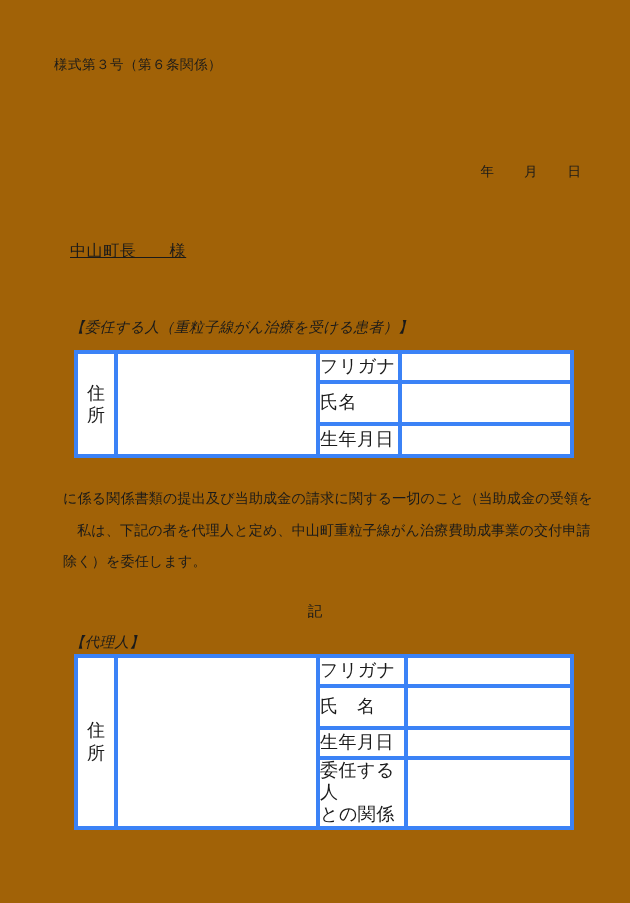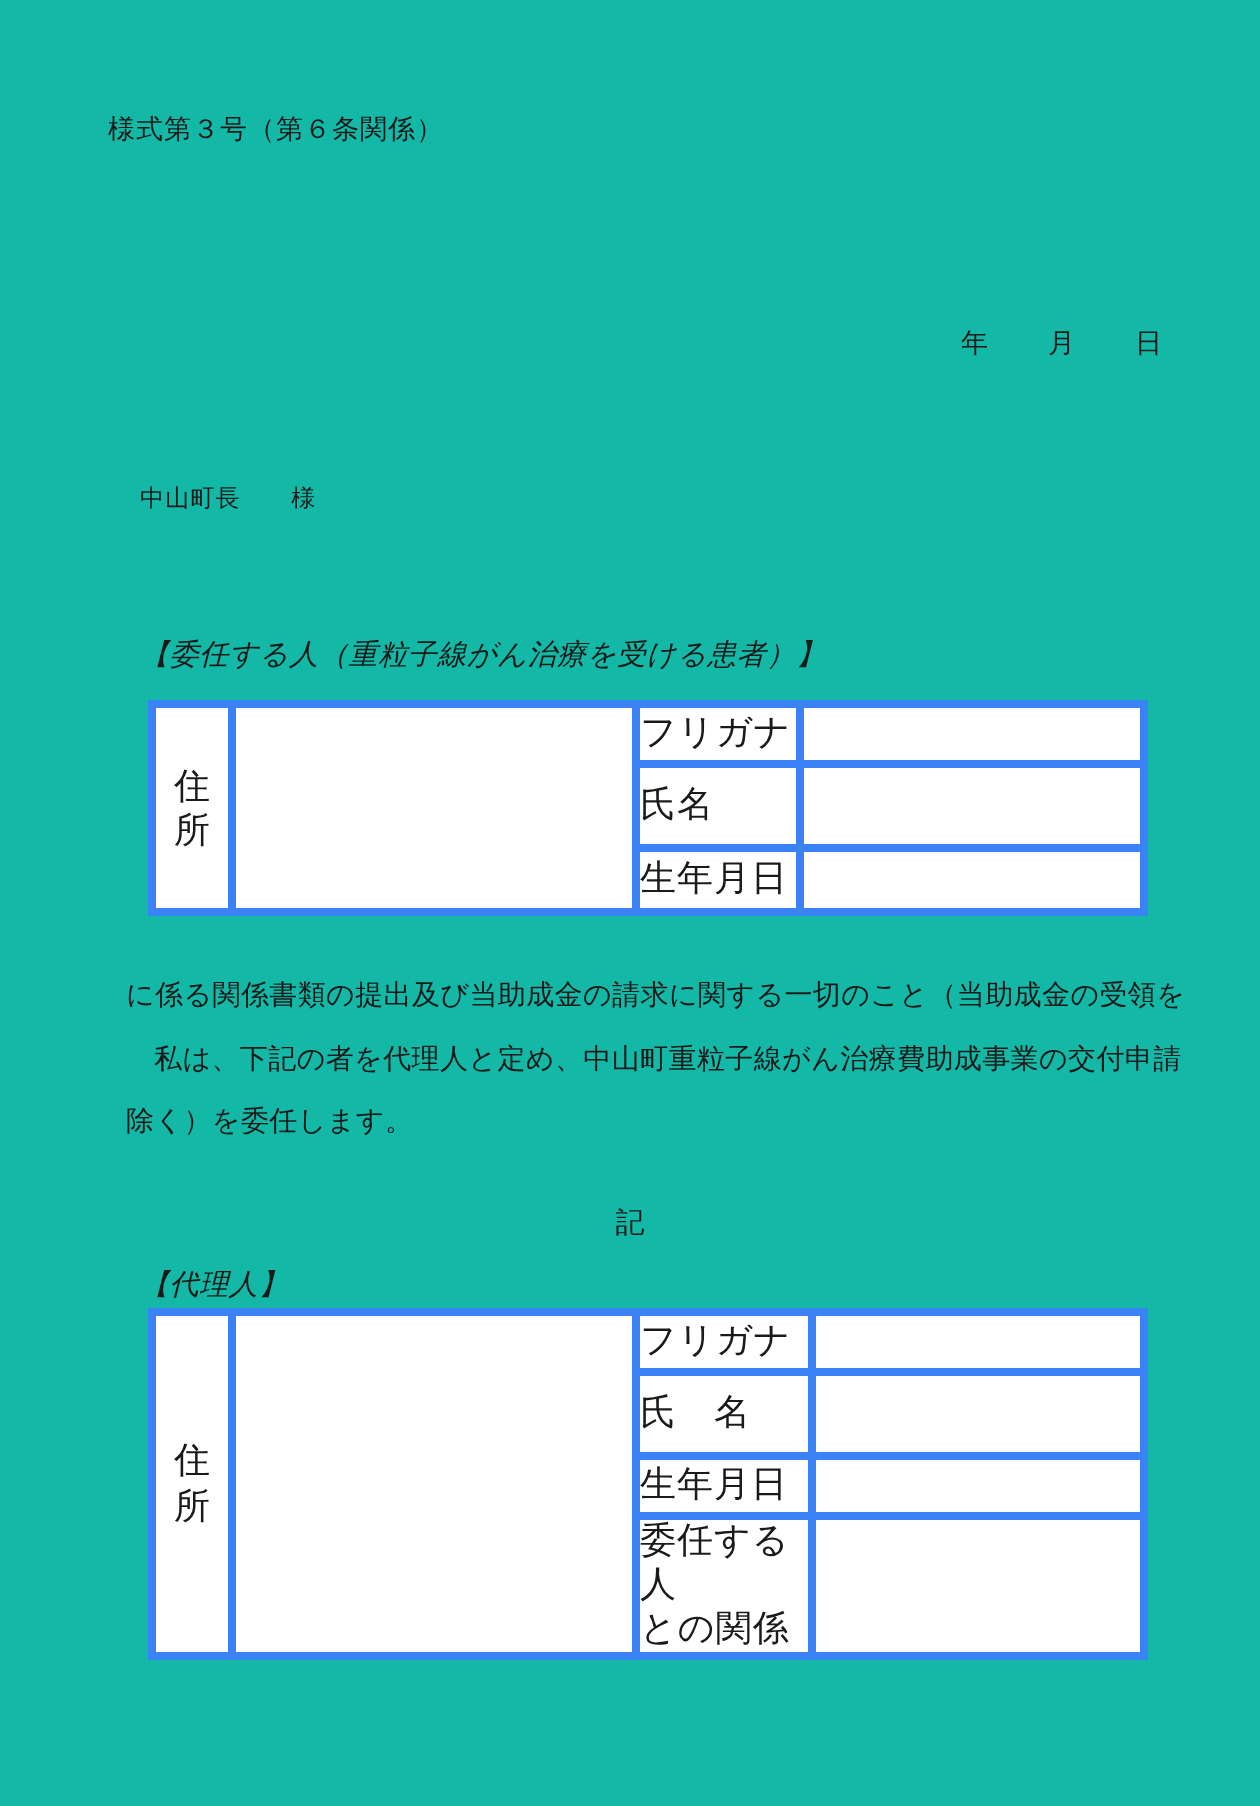--- a/index.html
+++ b/index.html
@@ -8,21 +8,21 @@
     background: #ffffff;
   }
   body {
     font-family: "Liberation Serif", "DejaVu Serif", serif;
     color: #1a1a1a;
   }
   .page {
     position: relative;
     width: 630px;
     height: 903px;
-    background: #14b8a6;
+    background: #a16207;
     overflow: hidden;
     box-sizing: border-box;
   }
 
   
   .form-number {
     position: absolute;
     left: 54px;
     top: 56px;
     font-size: 13.5px;
@@ -47,23 +47,24 @@
     top: 163px;
     font-size: 13.5px;
     letter-spacing: 1px;
     white-space: nowrap;
   }
 
   .addressee {
     position: absolute;
     left: 70px;
     top: 241px;
-    font-size: 12px;
+    font-size: 16px;
     letter-spacing: 0.6px;
     white-space: nowrap;
+    text-decoration: underline;
   }
 
   
   .section-heading {
     position: absolute;
     font-size: 14.5px;
     letter-spacing: 0.3px;
     white-space: nowrap;
   }
   .heading-assignor { left: 70px; top: 318px; font-style: italic; }

